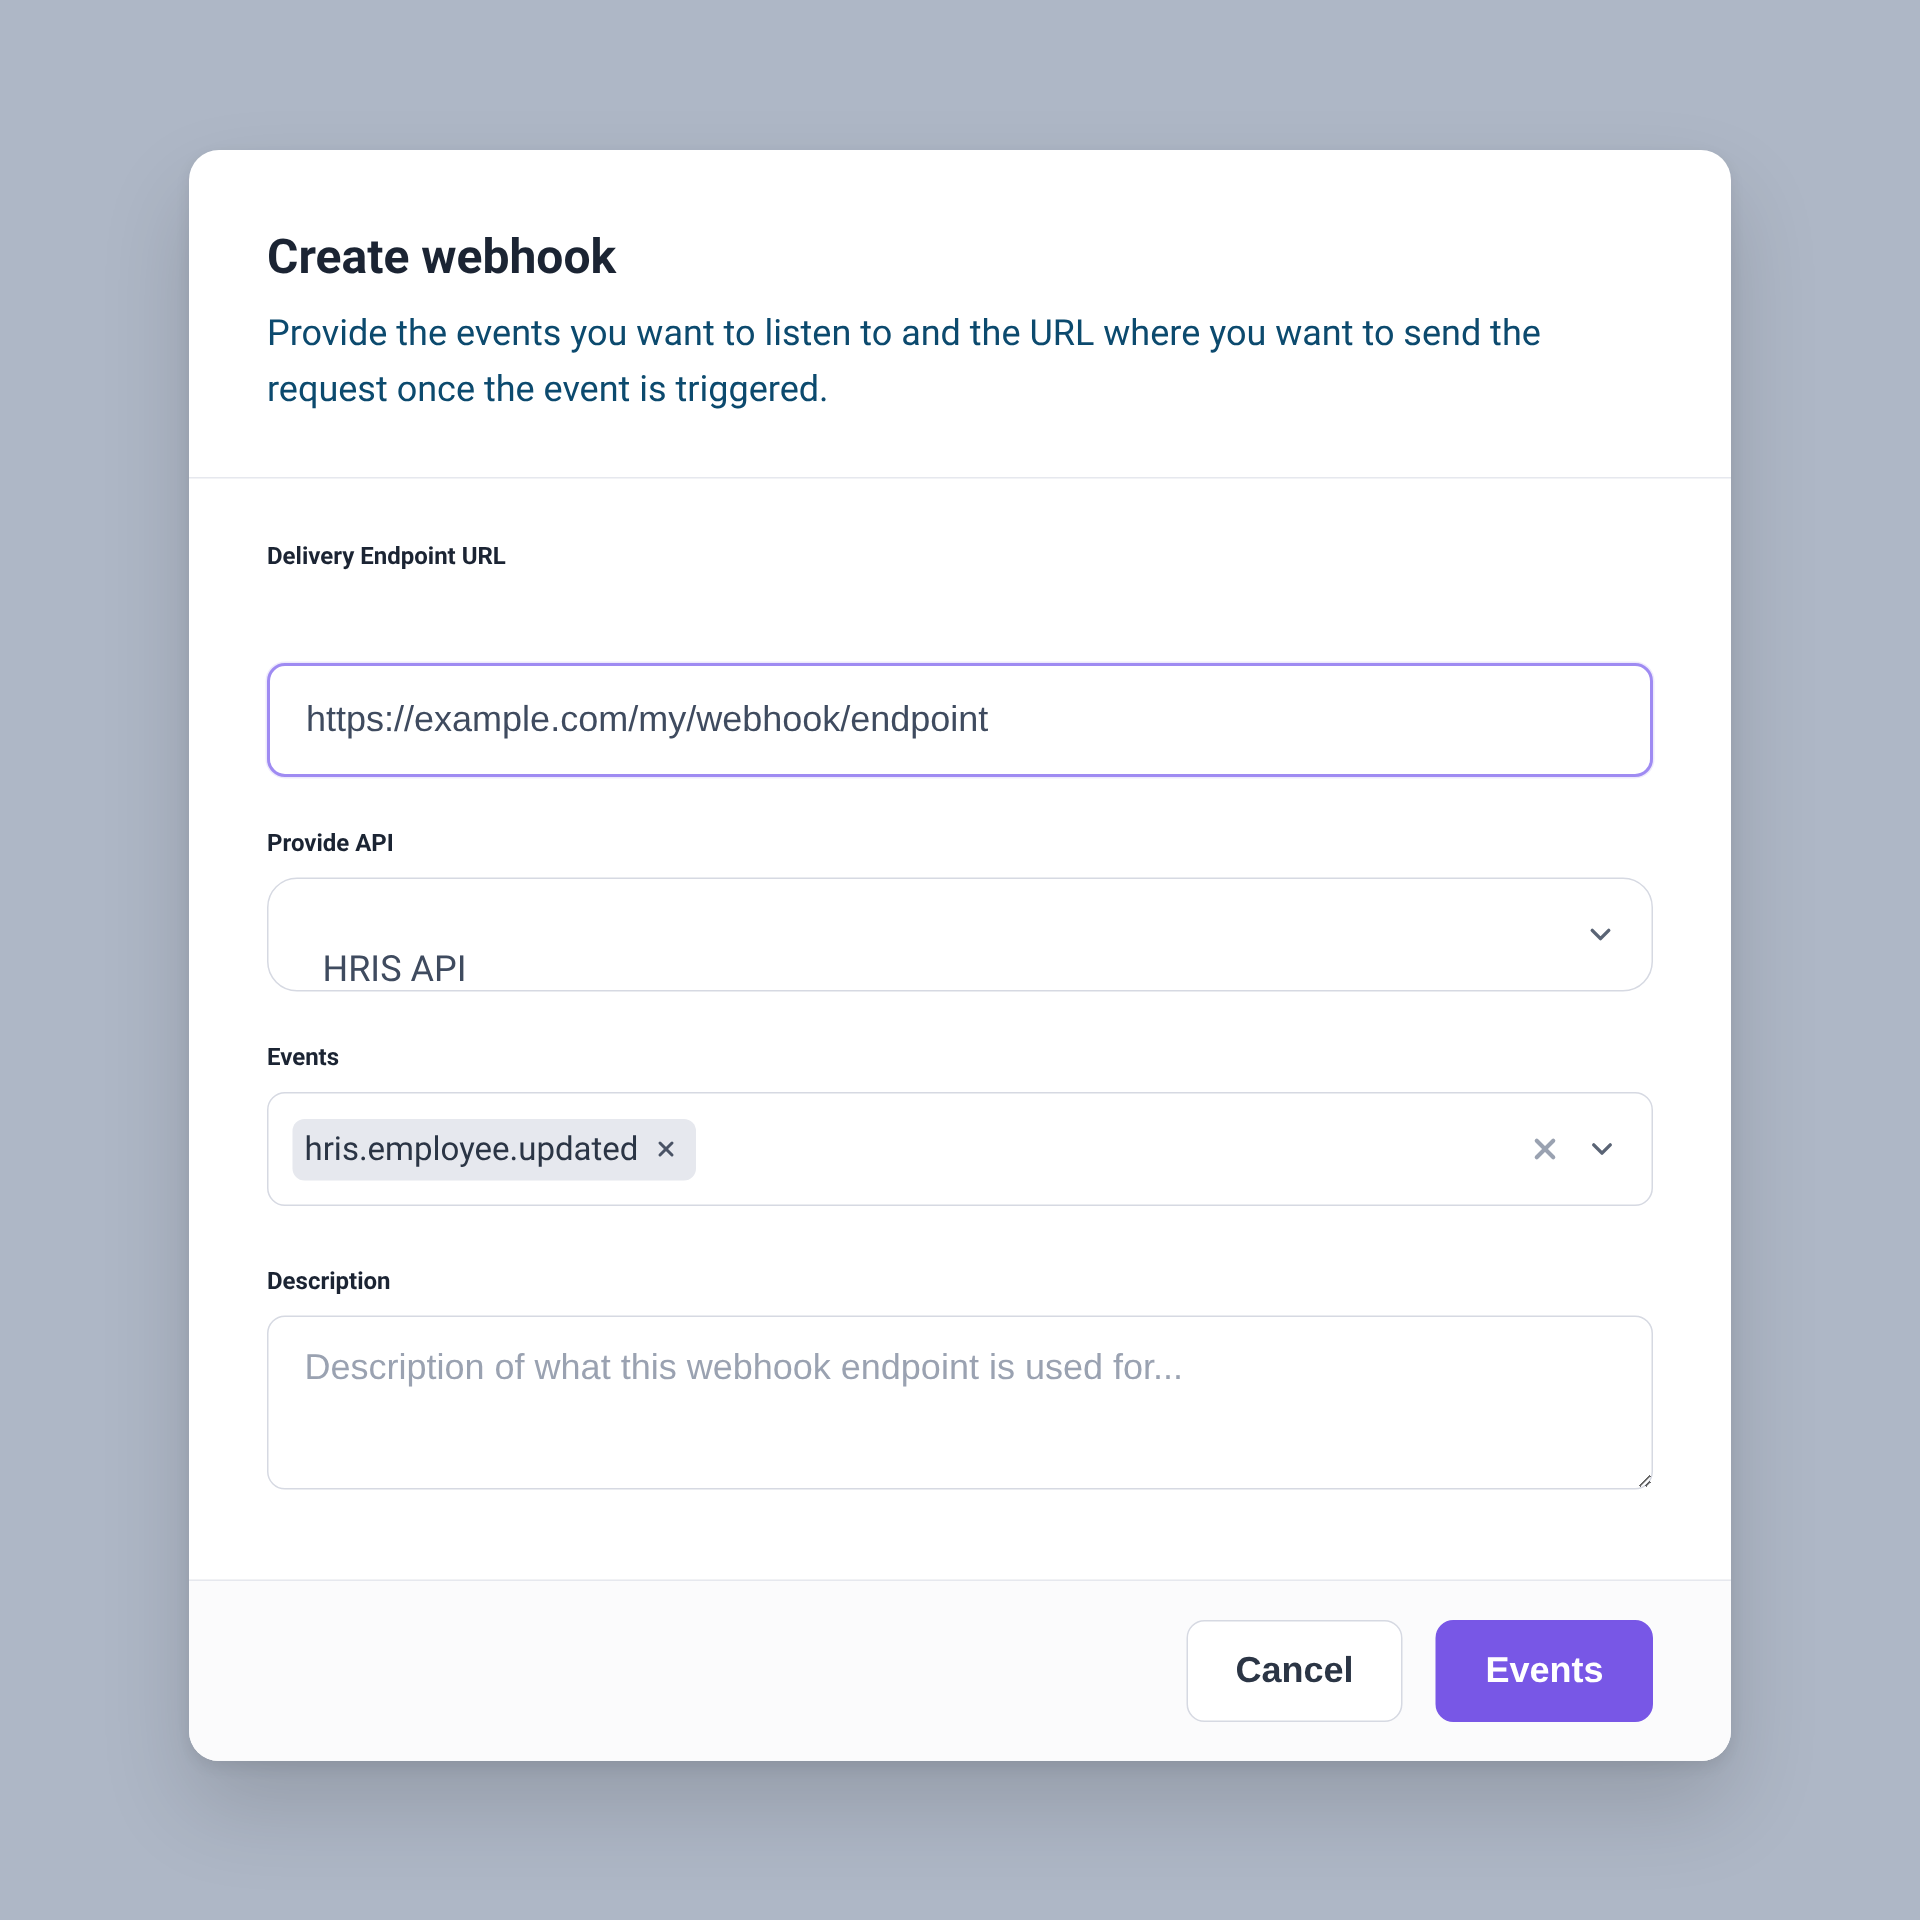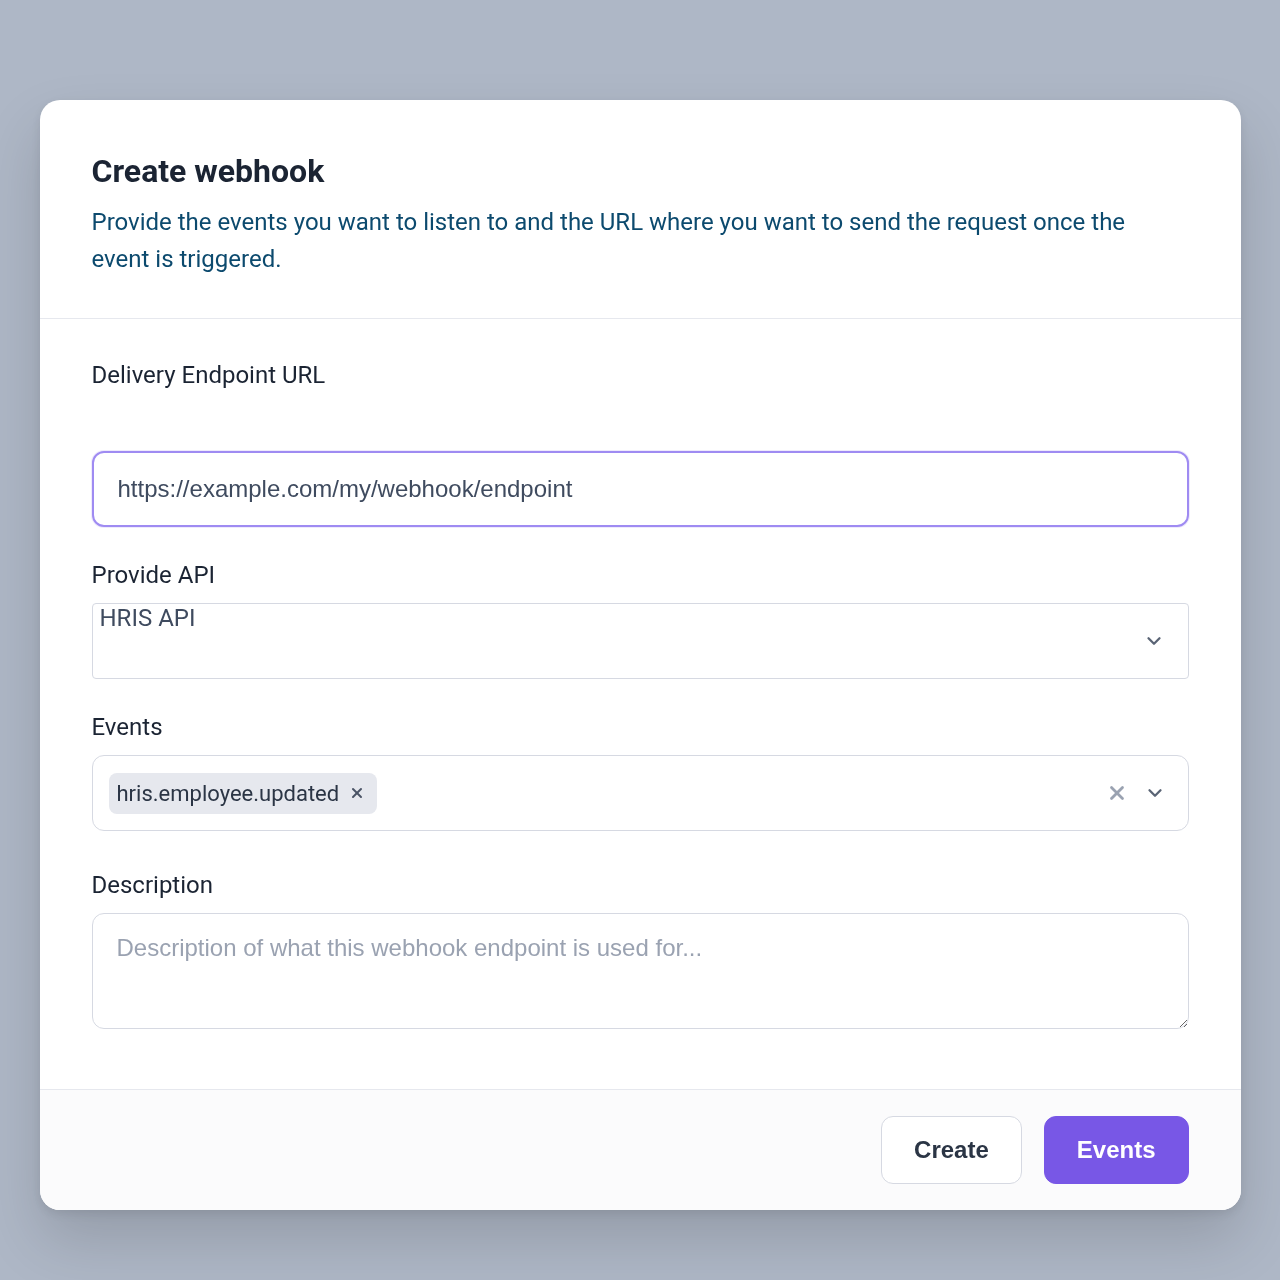--- a/index.html
+++ b/index.html
@@ -12,21 +12,21 @@
     height: 1280px;
     background: #aeb7c6;
     font-family: -apple-system, BlinkMacSystemFont, "Segoe UI", Roboto, Helvetica, Arial, sans-serif;
     display: flex;
     align-items: flex-start;
     justify-content: center;
     padding-top: 100px;
     overflow: hidden;
   }
   .modal {
-    width: 1201px;
+    width: 1028px;
     background: #ffffff;
     border-radius: 20px;
     box-shadow: 0 30px 60px rgba(0,0,0,0.15), 0 4px 10px rgba(0,0,0,0.08);
     overflow: hidden;
   }
   .modal-header {
     padding: 52px 52px 40px 52px;
     border-bottom: 1px solid #e6e8ee;
   }
   .modal-title {
@@ -46,22 +46,22 @@
   }
   .field {
     margin-bottom: 34px;
   }
   .field:last-child {
     margin-bottom: 0;
     margin-top: 40px;
   }
   .field-label {
     display: block;
-    font-size: 24px;
-    font-weight: 400;
+    font-size: 16px;
+    font-weight: 700;
     color: #1b2433;
     margin-bottom: 14px;
   }
   .input-text {
     width: 100%;
     height: 76px;
     border: 1px solid #d6d9e2;
     border-radius: 12px;
     padding: 0 24px;
     font-size: 24px;
@@ -75,27 +75,27 @@
     box-shadow: 0 0 0 1px rgba(138, 115, 236, 0.15);
   }
   .select-wrap {
     position: relative;
     width: 100%;
   }
   .select-box {
     width: 100%;
     height: 76px;
     border: 1px solid #d6d9e2;
-    border-radius: 4px;
-    padding: 0 60px 0 7px;
+    border-radius: 20px;
+    padding: 0 60px 0 36px;
     font-size: 24px;
     color: #3f4b5f;
     background: #fff;
     display: flex;
-    align-items: flex-start;
+    align-items: flex-end;
     cursor: pointer;
   }
   .chevron-icon {
     position: absolute;
     right: 24px;
     top: 50%;
     transform: translateY(-50%);
     width: 22px;
     height: 22px;
     color: #5a6475;
@@ -278,17 +278,17 @@
     </div>
 
     <div class="field">
       <label class="field-label">Description</label>
       <textarea class="textarea" placeholder="Description of what this webhook endpoint is used for..." style=""></textarea>
     </div>
 
   </div>
 
   <div class="modal-footer">
-    <button class="btn btn-secondary">Create</button>
+    <button class="btn btn-secondary">Cancel</button>
     <button class="btn btn-primary">Events</button>
   </div>
 
 </div>
 
 </body></html>

